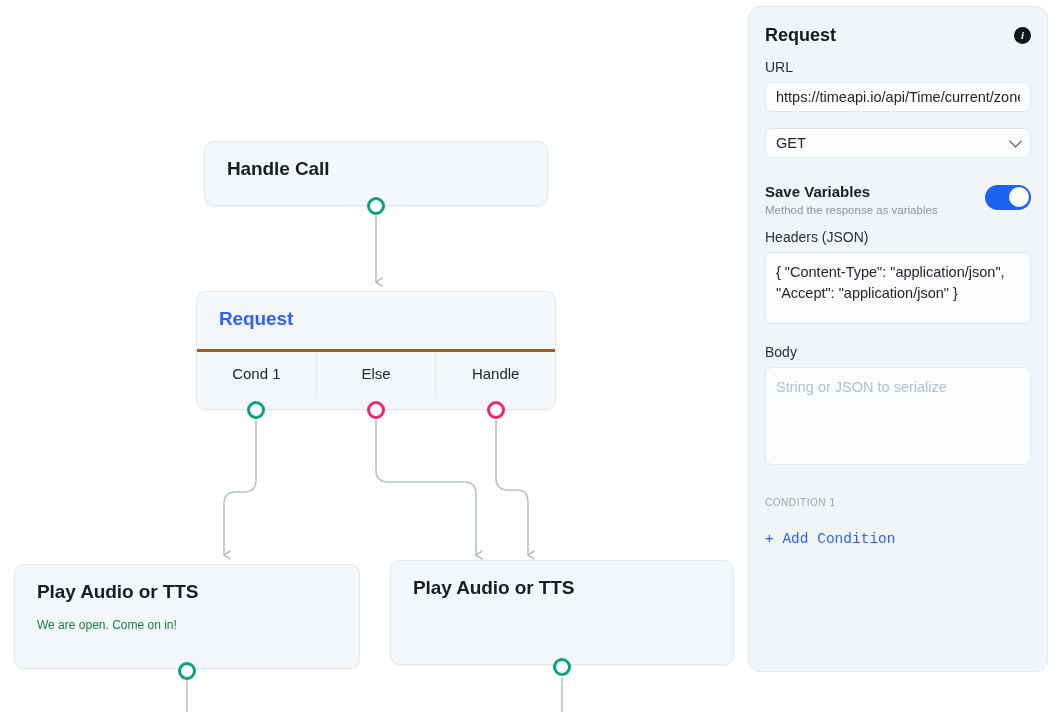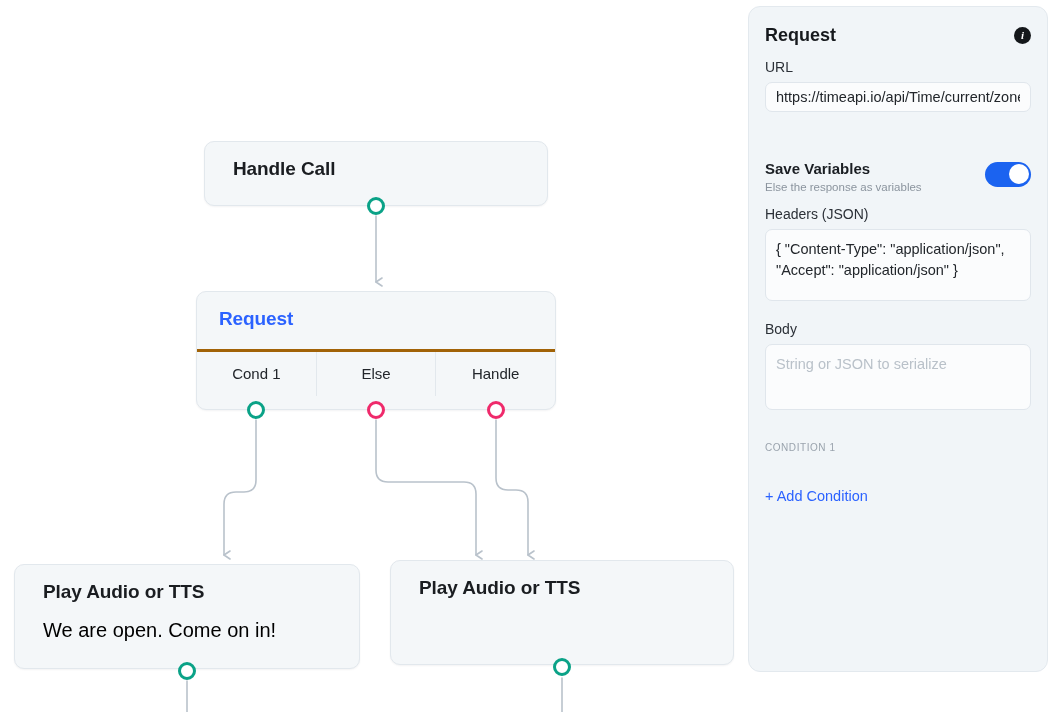--- a/index.html
+++ b/index.html
@@ -16,32 +16,32 @@
   #canvas { position: absolute; left: 0; top: 0; width: 748px; height: 712px; }
   #wires { position: absolute; left: 0; top: 0; width: 748px; height: 712px; pointer-events: none; }
 
   .node {
     position: absolute;
     background: #f4f7f9;
     border: 1px solid #e2e8ed;
     border-radius: 10px;
     box-shadow: 0 1px 2px rgba(16,24,40,.05);
   }
-  .node-pad { padding: 16px 28px; }
+  .node-pad { padding: 16px 22px; }
   .node-title {
     font-size: 19px;
     font-weight: bold;
     color: #1a1d21;
     letter-spacing: -0.1px;
     line-height: 1.2;
   }
   .node-title.link { color: #2b62ff; font-weight: bold; }
   .node-sub {
-    font-size: 20px;
-    color: #000000;
+    font-size: 12px;
+    color: #15803d;
     margin-top: 14px;
     line-height: 1.2;
   }
 
   
   .handle {
     position: absolute;
     width: 18px; height: 18px;
     border-radius: 50%;
     background: #ffffff;
@@ -119,21 +119,21 @@
     position: absolute; right: 11px; top: 50%;
     width: 9px; height: 9px;
     border-right: 1.7px solid #3d444c;
     border-bottom: 1.7px solid #3d444c;
     transform: translateY(-70%) rotate(45deg);
     pointer-events: none;
   }
 
   .row-toggle {
     display: flex; align-items: flex-start; justify-content: space-between;
-    margin-top: 16px;
+    margin-top: 9px;
   }
   .toggle-txt-main { font-size: 15px; font-weight: bold; color: #1a1e23; line-height: 1.25; }
   .toggle-txt-sub  { font-size: 11.5px; color: #8b949e; margin-top: 2px; line-height: 1.2; }
   .switch {
     width: 46px; height: 25px; border-radius: 13px;
     background: #1b63f0; position: relative; flex: 0 0 auto;
     margin-top: 2px; cursor: pointer;
   }
   .switch .knob {
     position: absolute; top: 2.5px; left: 23.5px;
@@ -149,28 +149,29 @@
     font-family: "Liberation Sans", sans-serif;
     font-size: 14.5px;
     color: #22262b;
     line-height: 1.45;
     padding: 9px 10px;
     outline: none;
     overflow: hidden;
   }
   .ta::placeholder { color: #b9c1c9; }
   .ta.headers { height: 72px; }
-  .ta.body { height: 66px; }
+  .ta.body { height: 98px; }
 
   .addlink {
     display: inline-block;
-    margin-top: 25px;
+    margin-top: 13px;
     font-size: 14.5px;
     color: #2b62ff;
     cursor: pointer;
+    font-family: Liberation Mono, monospace;
   }
 </style>
 </head>
 <body>
 
 <div id="root">
 
   <div id="canvas">
 
     <svg id="wires" viewBox="0 0 748 712" xmlns="http://www.w3.org/2000/svg">
@@ -241,28 +242,32 @@
       <div class="info-icon">i</div>
     </div>
 
     
     <div class="field-label">URL</div>
     <input class="txt one" type="text" value="https://timeapi.io/api/Time/current/zone?timeZone=America/New_York" style="">
 
     <div class="gap"></div>
 
     
+    <div class="selectwrap">
+      <input class="txt one" type="text" readonly="" value="GET" style="">
+      <span class="chev"></span>
+    </div>
 
     <div class="gap"></div>
 
     
     <div class="row-toggle">
       <div>
         <div class="toggle-txt-main">Save Variables</div>
-        <div class="toggle-txt-sub">Else the response as variables</div>
+        <div class="toggle-txt-sub">Method the response as variables</div>
       </div>
       <div class="switch">
         <div class="knob"></div>
       </div>
     </div>
 
     <div class="gap-sm"></div>
 
     
     <div class="field-label">Headers (JSON)</div>

